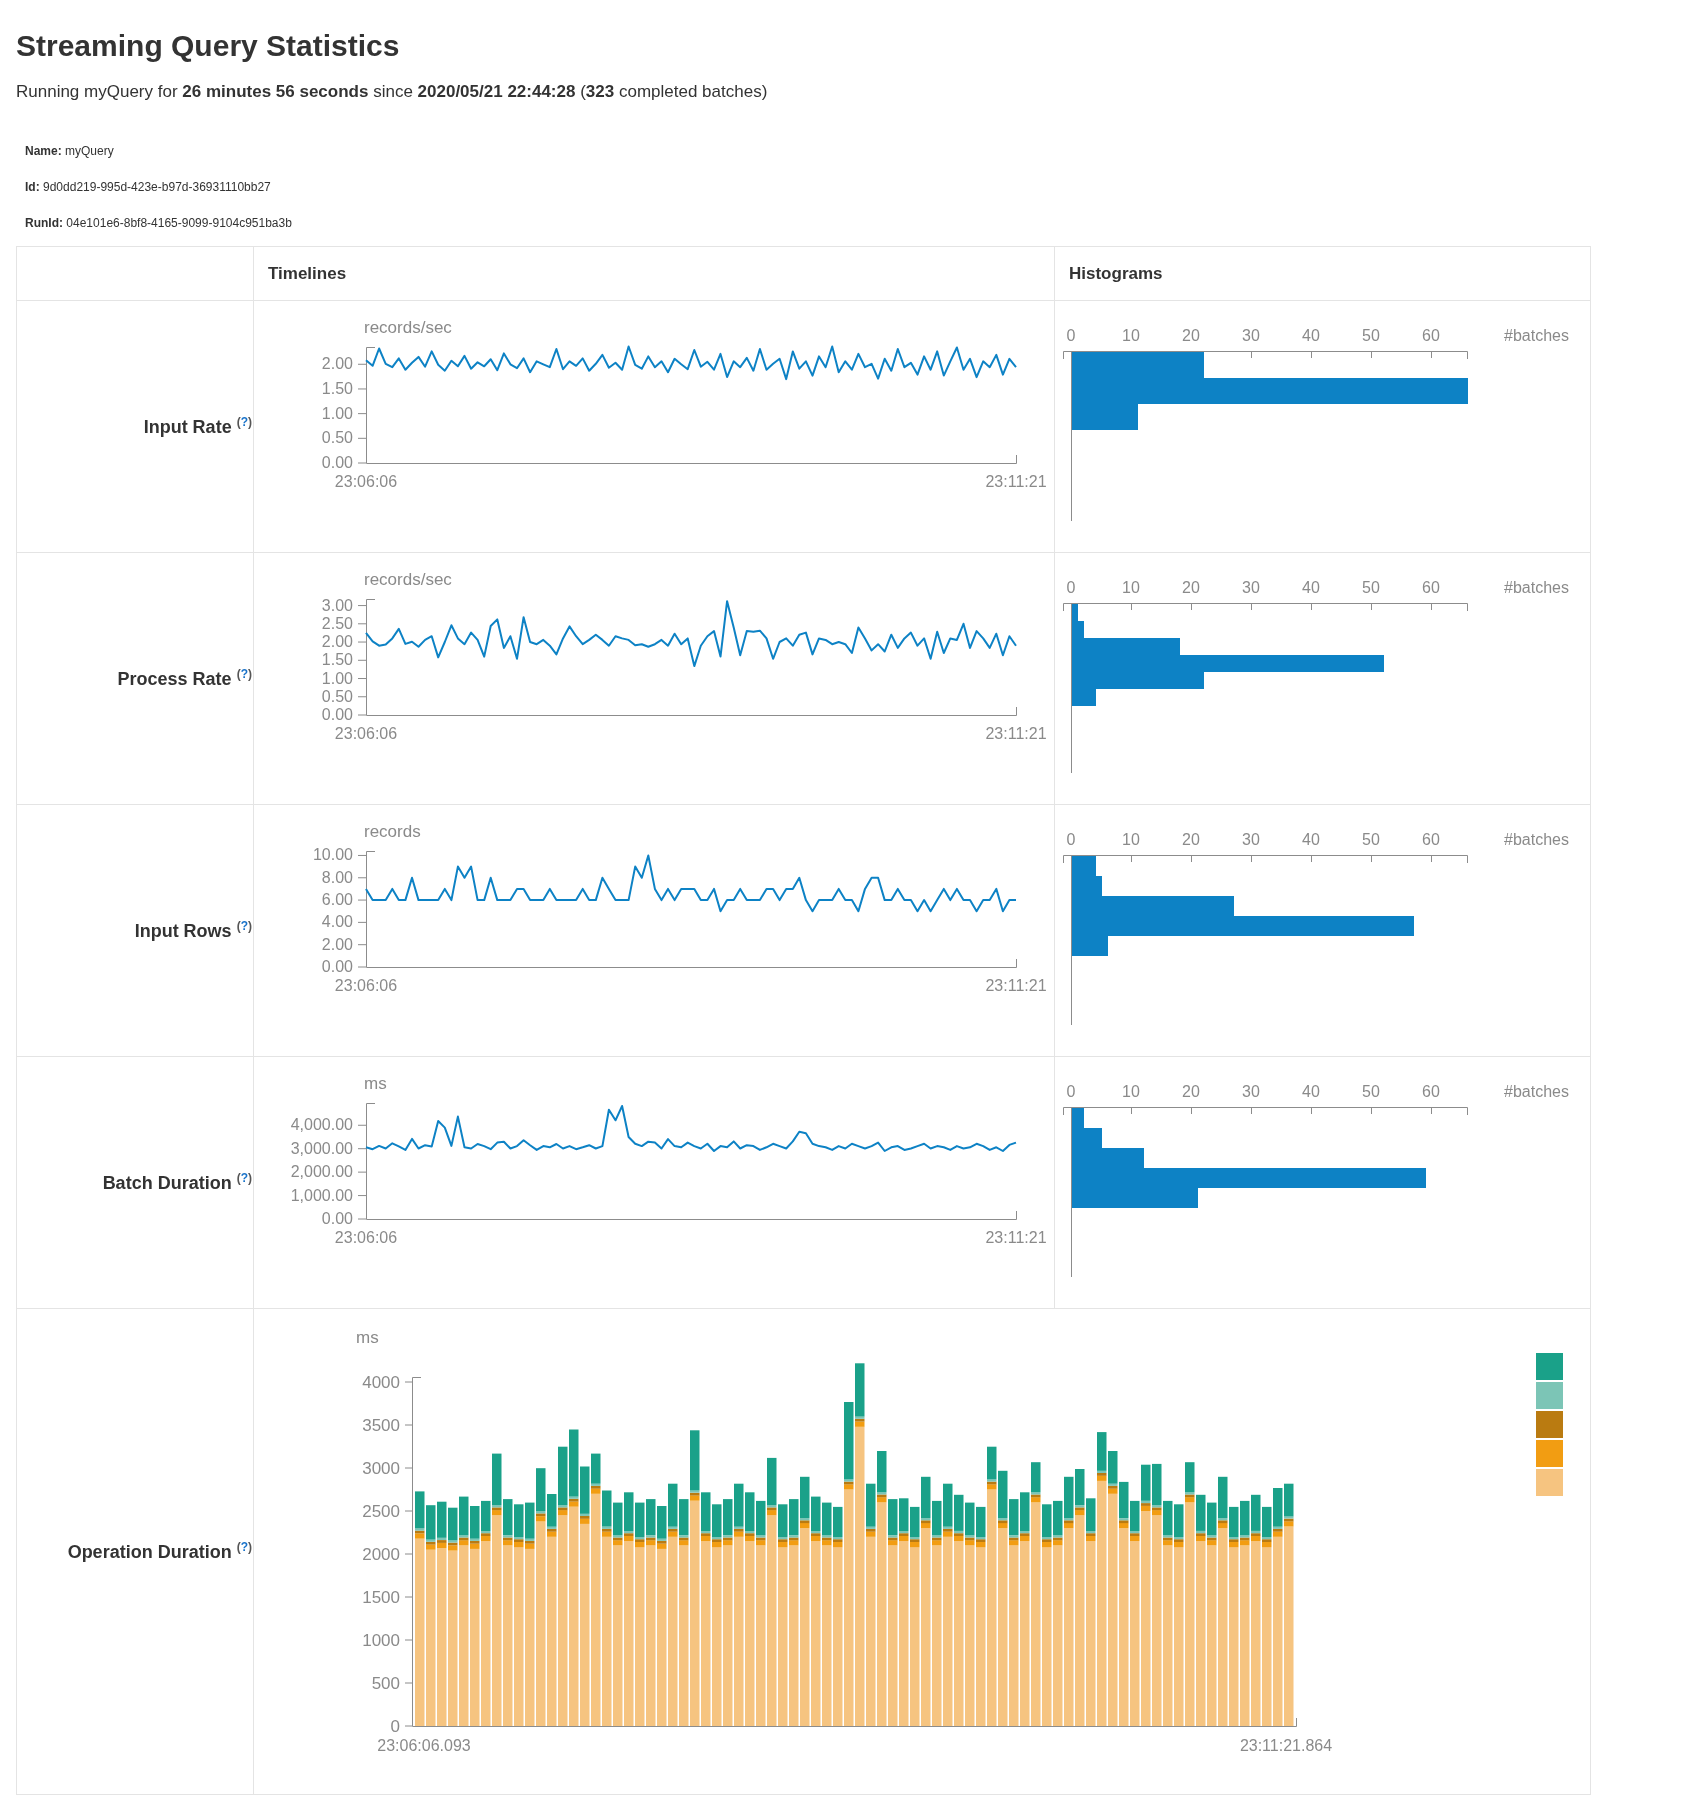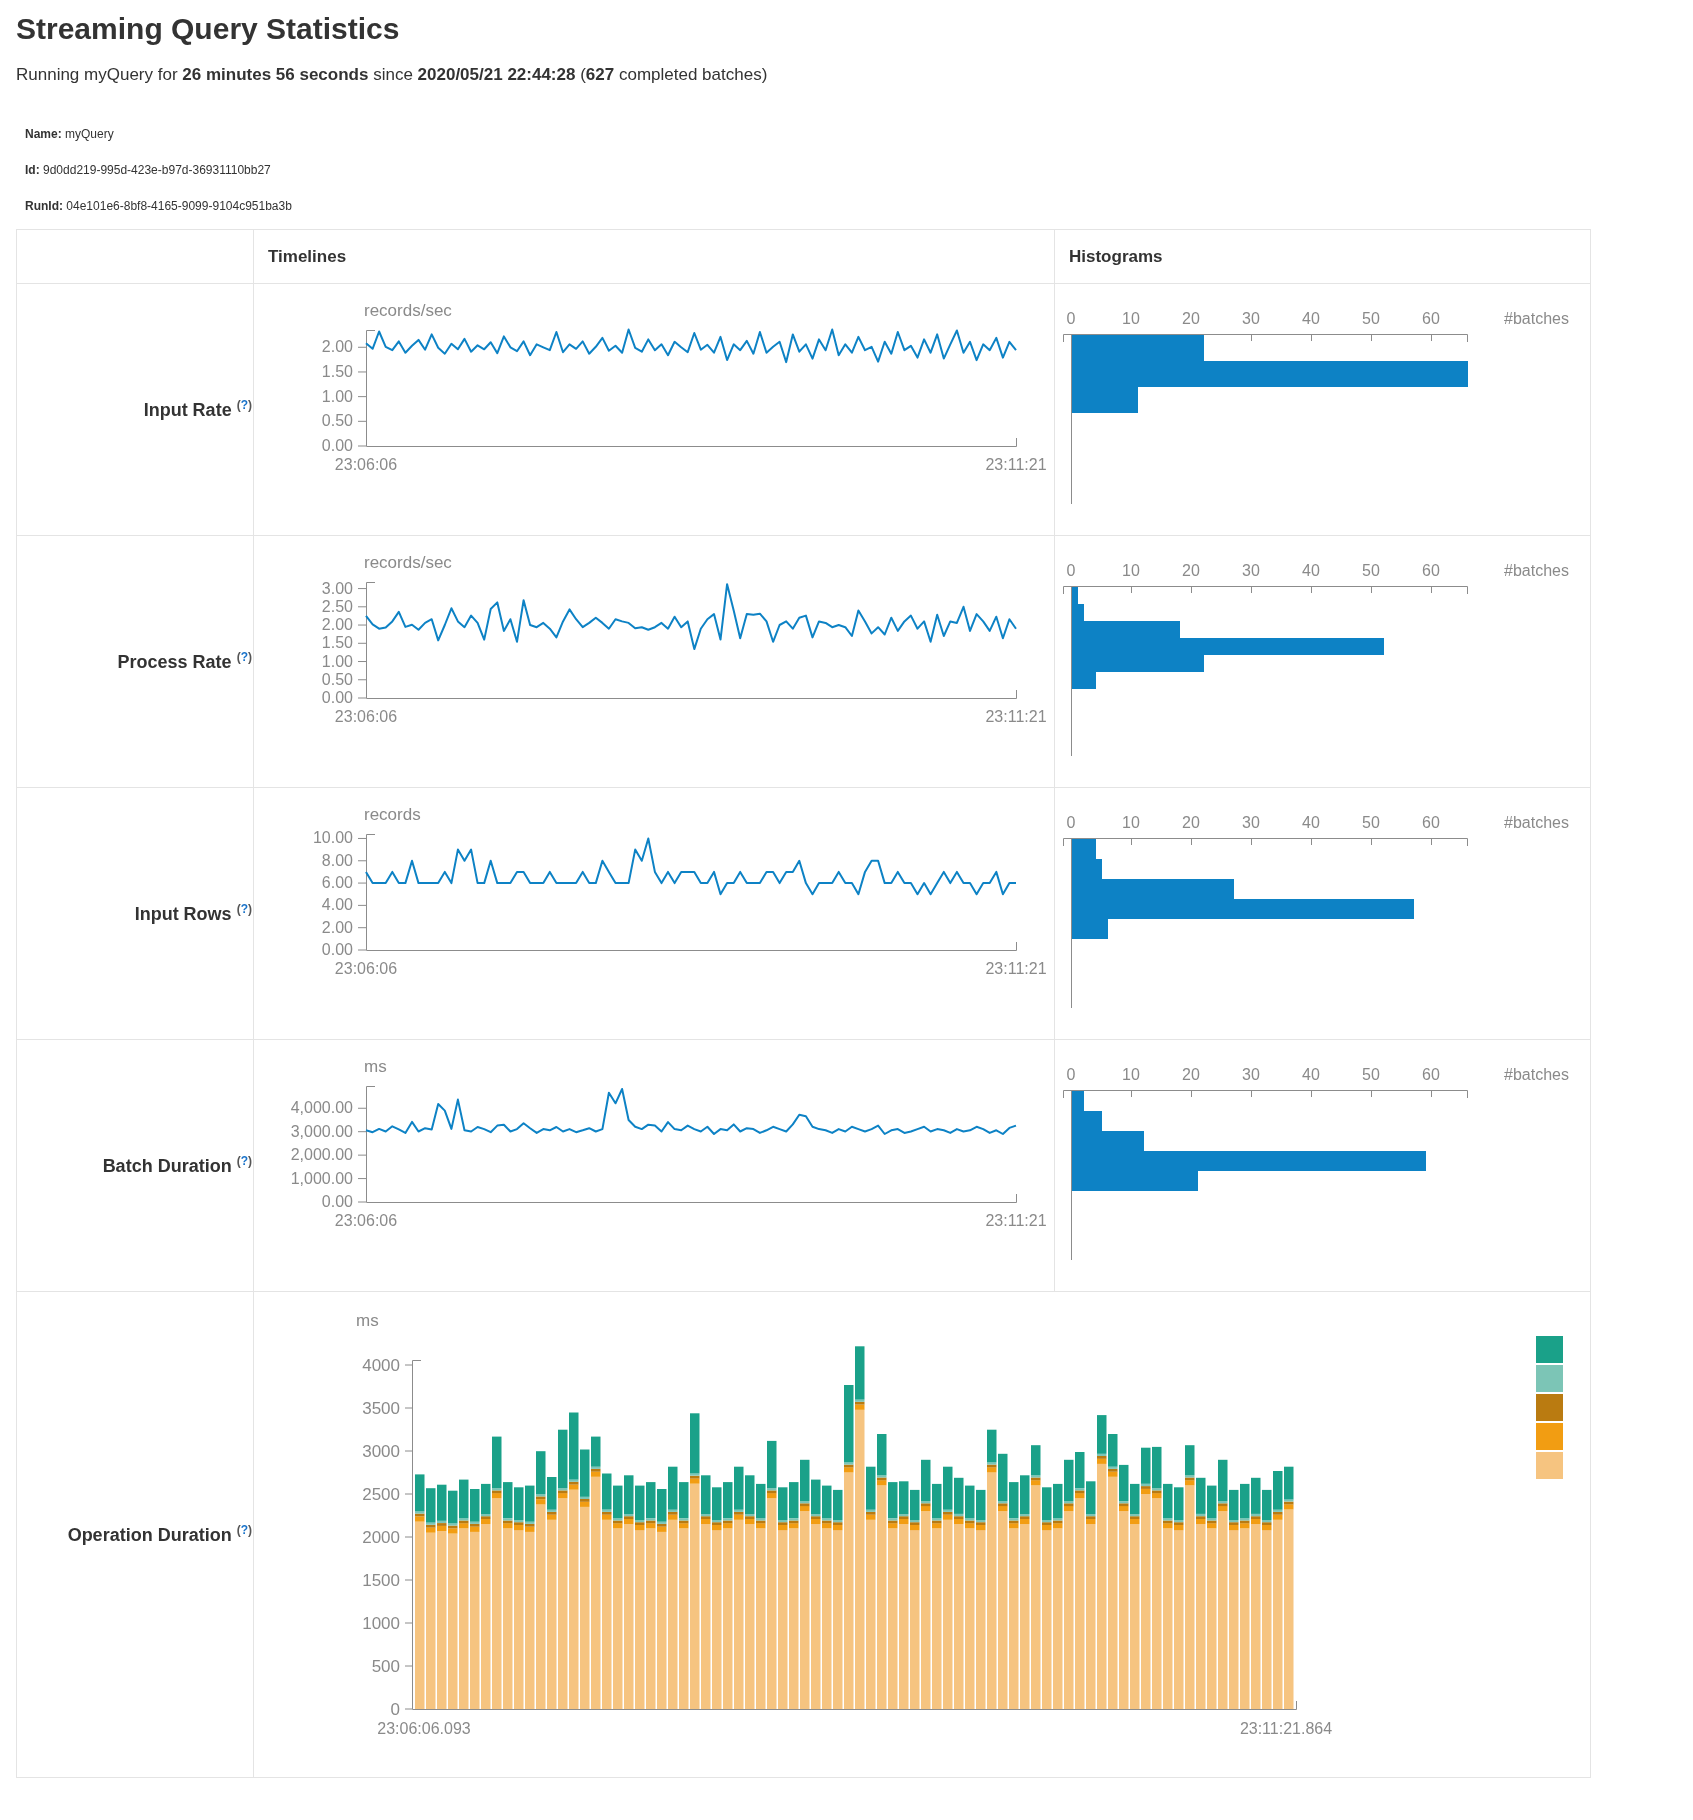--- a/index.html
+++ b/index.html
@@ -1,16 +1,16 @@
 <!DOCTYPE html>
 <html><head>
 <meta charset="utf-8">
 <style>
   html,body{margin:0;padding:0;background:#ffffff;color:#333;font-family:"Liberation Sans",sans-serif;}
-  .page{width:1603px;min-height:1820px;box-sizing:border-box;padding:11px 0 0 16px;}
+  .page{width:1603px;min-height:1820px;box-sizing:border-box;padding:28px 0 0 16px;}
   h1.title{font-size:30px;line-height:36px;margin:0 0 18px 0;font-weight:700;color:#333;}
   .sub{font-size:17px;margin:0 0 36px 0;color:#333;}
   .meta{font-size:12px;line-height:27px;margin:9px;color:#333;}
   .meta b{font-weight:700;}
   table.stats{border-collapse:collapse;table-layout:fixed;width:1574px;}
   table.stats th,table.stats td{border:1px solid #e4e4e4;box-sizing:border-box;}
   th.h{height:54px;text-align:left;font-size:17px;font-weight:700;padding-left:14px;vertical-align:middle;color:#333;}
   td.lbl{vertical-align:middle;padding-left:14px;font-size:18px;font-weight:700;color:#333;text-align:right;}
   td.chart{vertical-align:top;padding:12px 0 0 2px;}
   td.chart-big{vertical-align:top;padding:8px 0 0 2px;}
@@ -18,21 +18,21 @@
   sup.help .q{color:#1a73c9;}
   svg text{font-family:"Liberation Sans",sans-serif;}
 </style>
 </head>
 <body>
 
 <div class="page">
 
   <h1 class="title">Streaming Query Statistics</h1>
 
-  <p class="sub"><span>Running myQuery for </span><b>26 minutes 56 seconds</b><span> since </span><b>2020/05/21 22:44:28</b><span> (</span><b>627</b><span> completed batches)</span></p>
+  <p class="sub"><span>Running myQuery for </span><b>26 minutes 56 seconds</b><span> since </span><b>2020/05/21 22:44:28</b><span> (</span><b>323</b><span> completed batches)</span></p>
 
   <p class="meta"><b>Name:</b> <span>myQuery</span></p>
   <p class="meta"><b>Id:</b> <span>9d0dd219-995d-423e-b97d-36931110bb27</span></p>
   <p class="meta"><b>RunId:</b> <span>04e101e6-8bf8-4165-9099-9104c951ba3b</span></p>
 
   <table class="stats">
     <colgroup>
         <col style="width:237px">
         <col style="width:801px">
         <col style="width:536px">

